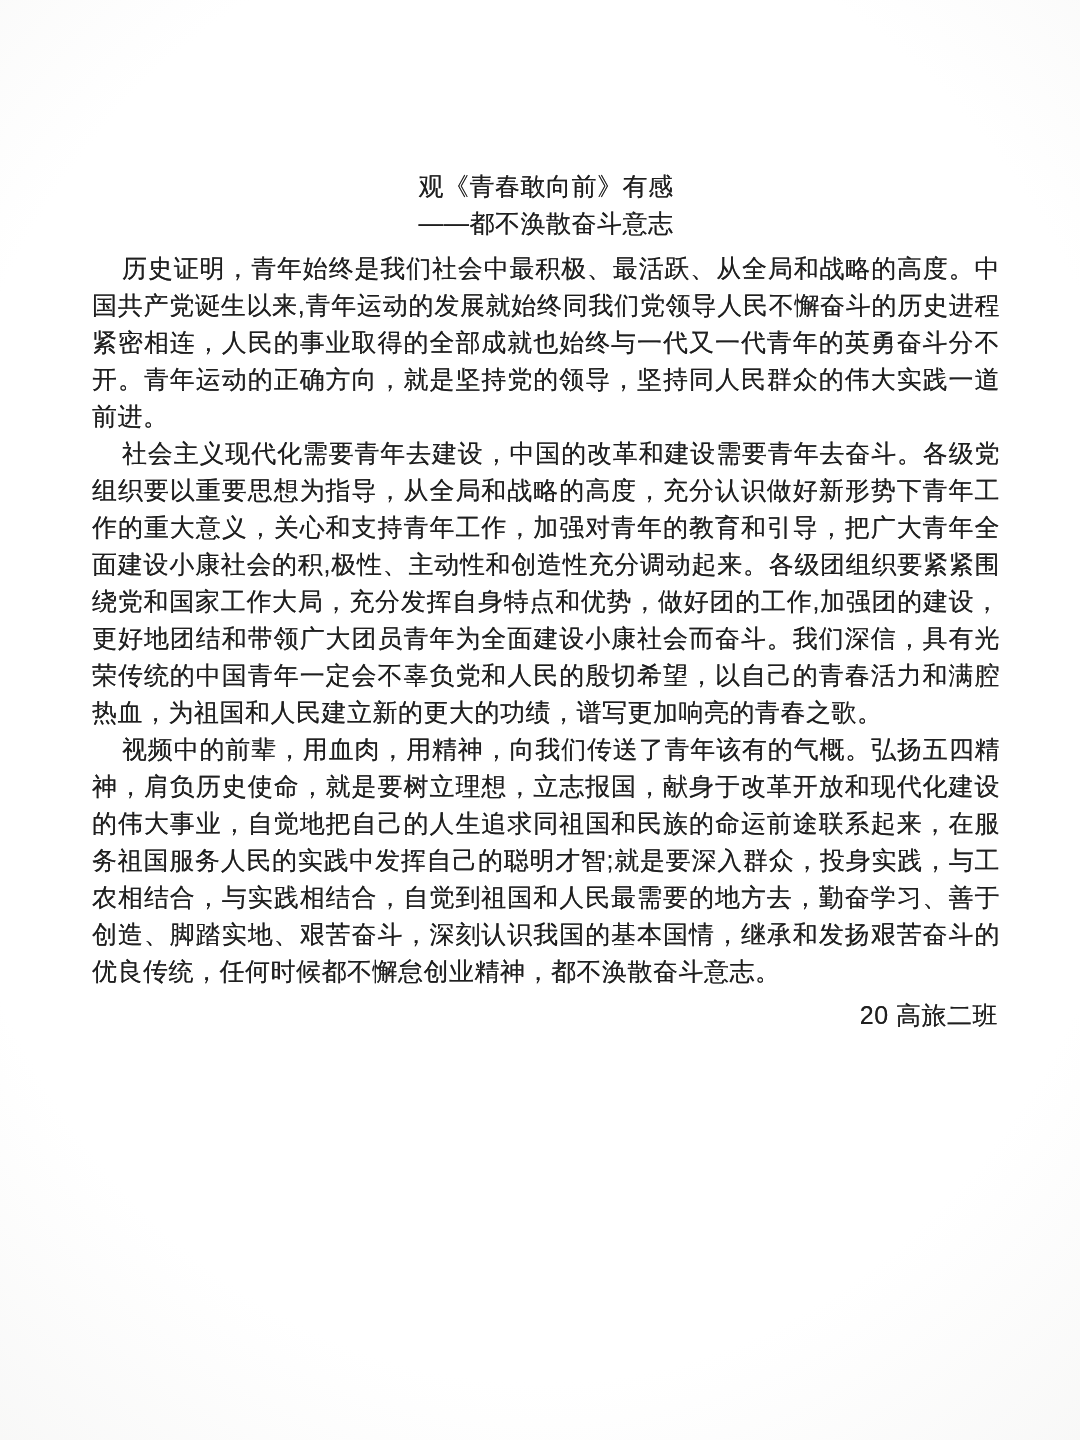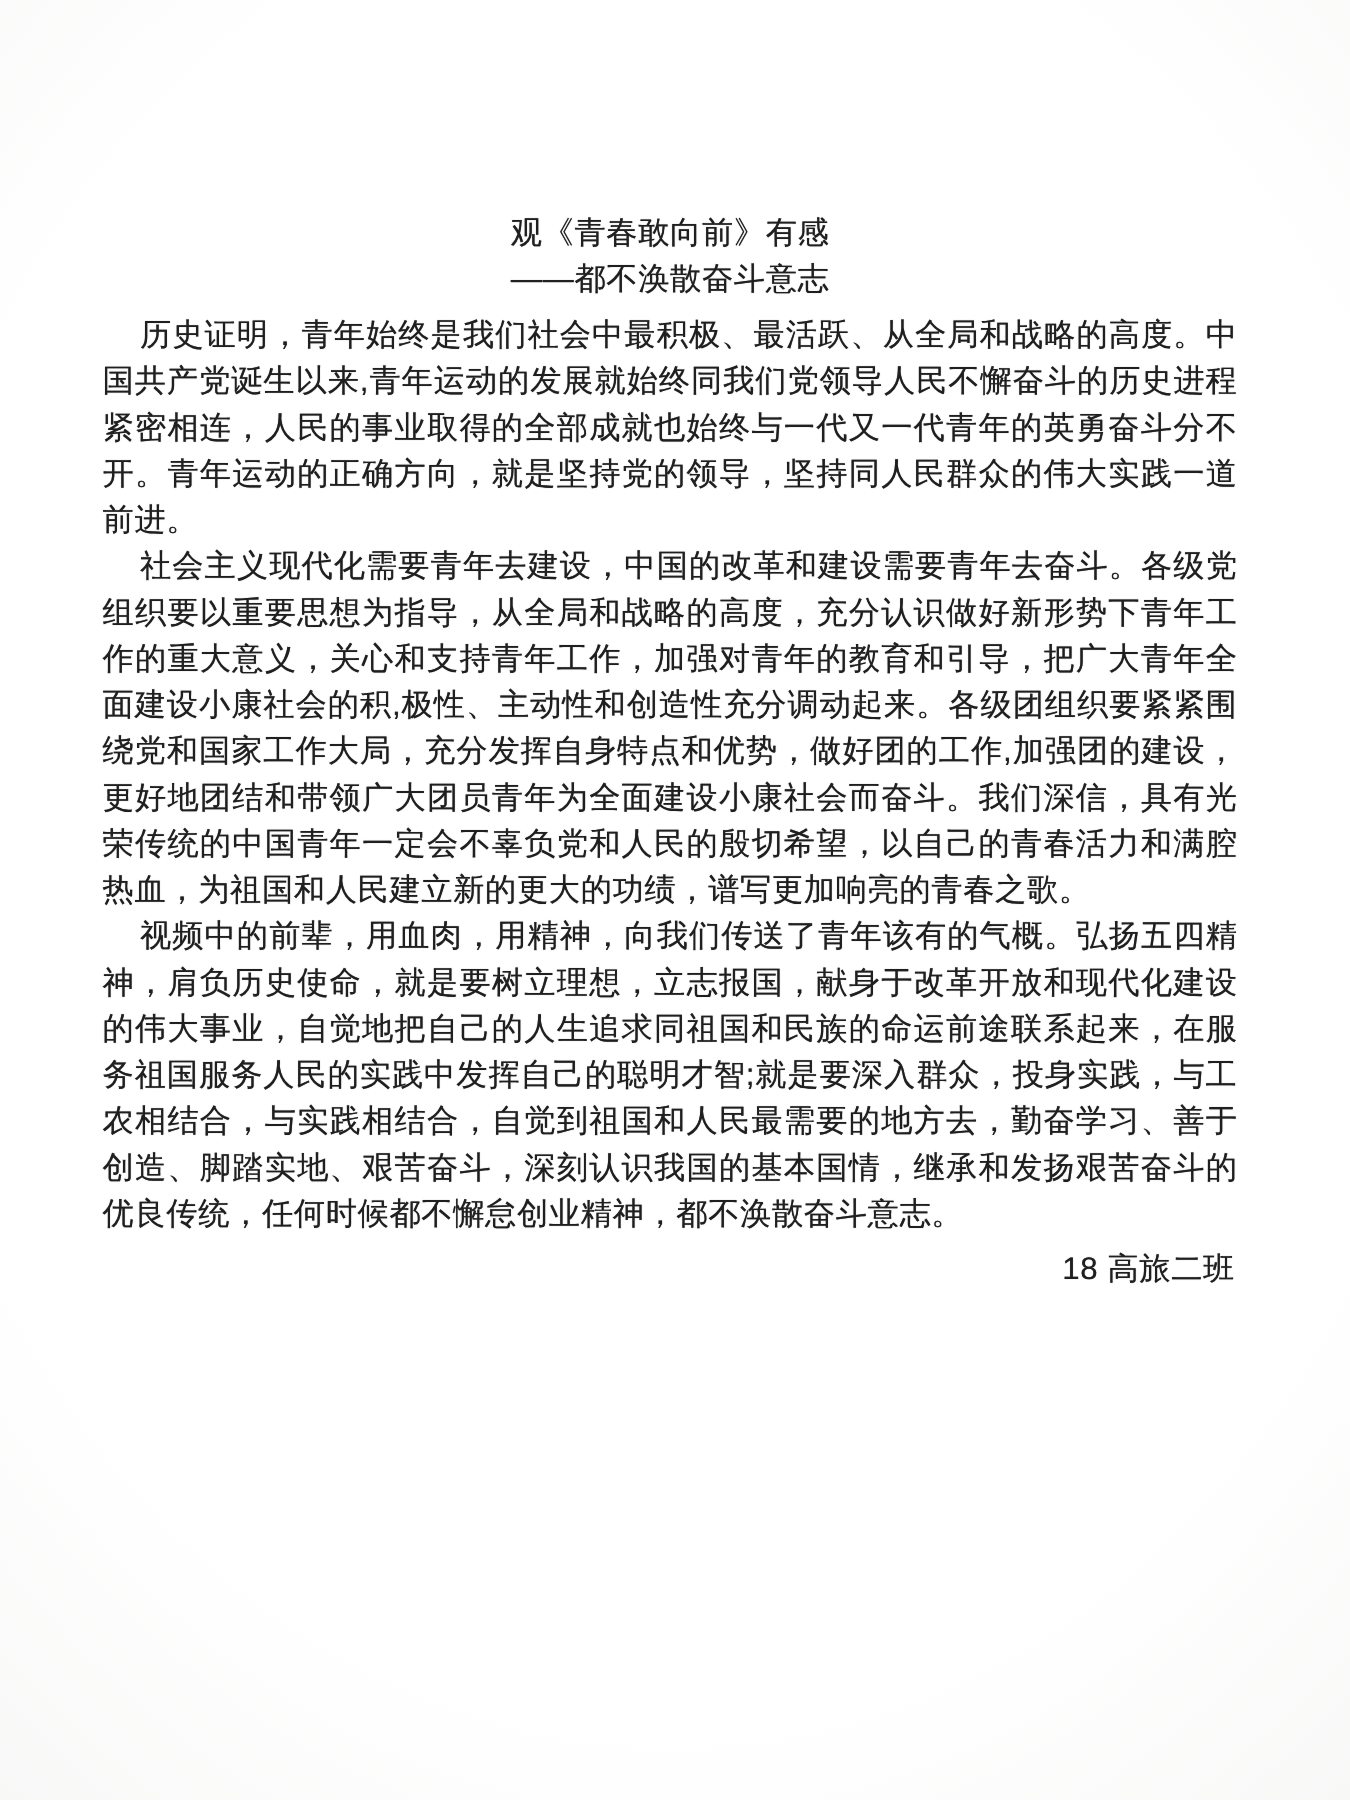--- a/index.html
+++ b/index.html
@@ -13,21 +13,21 @@
     height: 1440px;
     margin: 0 auto;
     overflow: hidden;
     background:
       radial-gradient(ellipse 95% 85% at 50% 45%, #ffffff 60%, #f3f3f2 100%);
     font-family: "Liberation Sans", sans-serif;
     color: #1f1f1f;
   }
   .doc {
     position: absolute;
-    left: 82px;
+    left: 92px;
     top: 168px;
     width: 908px;
     font-size: 25px;
     line-height: 37px;
     text-align: justify;
     text-justify: inter-ideograph;
     letter-spacing: 0.5px;
     text-shadow: 0 0 0.6px rgba(25,25,25,0.75);
   }
   .title, .subtitle {
@@ -57,16 +57,16 @@
 <div class="page">
   <div class="doc">
     <h1 class="title">观《青春敢向前》有感</h1>
     <div class="subtitle">——都不涣散奋斗意志</div>
     <div class="essay-body">
         <p>历史证明，青年始终是我们社会中最积极、最活跃、从全局和战略的高度。中国共产党诞生以来,青年运动的发展就始终同我们党领导人民不懈奋斗的历史进程紧密相连，人民的事业取得的全部成就也始终与一代又一代青年的英勇奋斗分不开。青年运动的正确方向，就是坚持党的领导，坚持同人民群众的伟大实践一道前进。</p>
         <p>社会主义现代化需要青年去建设，中国的改革和建设需要青年去奋斗。各级党组织要以重要思想为指导，从全局和战略的高度，充分认识做好新形势下青年工作的重大意义，关心和支持青年工作，加强对青年的教育和引导，把广大青年全面建设小康社会的积,极性、主动性和创造性充分调动起来。各级团组织要紧紧围绕党和国家工作大局，充分发挥自身特点和优势，做好团的工作,加强团的建设，更好地团结和带领广大团员青年为全面建设小康社会而奋斗。我们深信，具有光荣传统的中国青年一定会不辜负党和人民的殷切希望，以自己的青春活力和满腔热血，为祖国和人民建立新的更大的功绩，谱写更加响亮的青春之歌。</p>
         <p>视频中的前辈，用血肉，用精神，向我们传送了青年该有的气概。弘扬五四精神，肩负历史使命，就是要树立理想，立志报国，献身于改革开放和现代化建设的伟大事业，自觉地把自己的人生追求同祖国和民族的命运前途联系起来，在服务祖国服务人民的实践中发挥自己的聪明才智;就是要深入群众，投身实践，与工农相结合，与实践相结合，自觉到祖国和人民最需要的地方去，勤奋学习、善于创造、脚踏实地、艰苦奋斗，深刻认识我国的基本国情，继承和发扬艰苦奋斗的优良传统，任何时候都不懈怠创业精神，都不涣散奋斗意志。</p>
       </div>
     <div class="signature">
-      <div class="sig-line">18 高旅二班</div>
+      <div class="sig-line">20 高旅二班</div>
     </div>
   </div>
 </div>
 
 </body></html>

